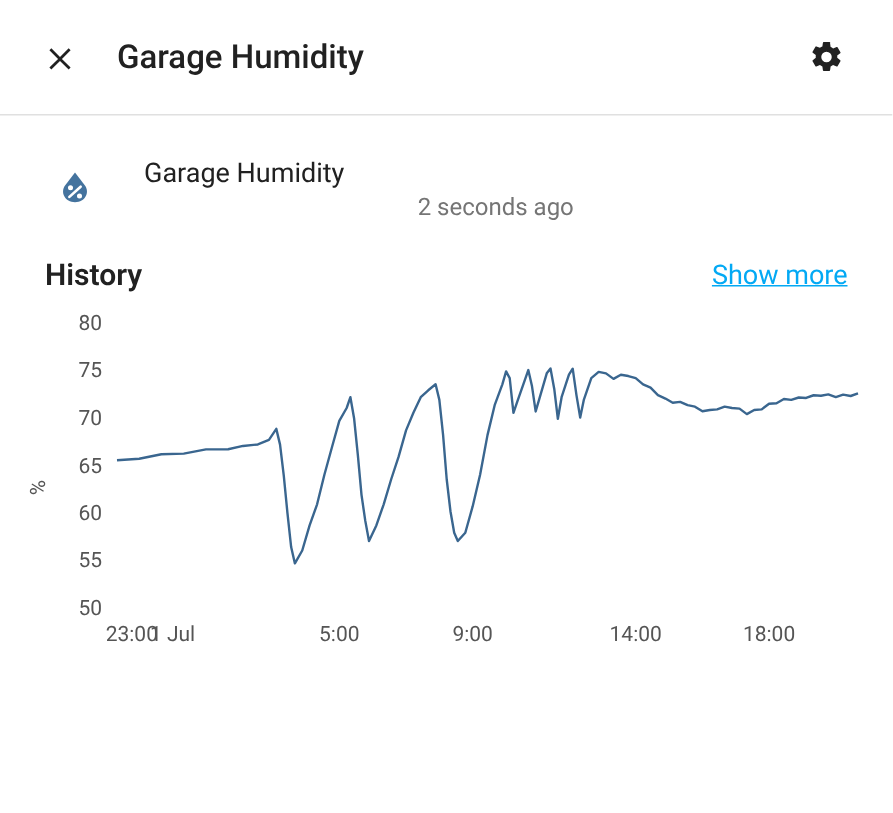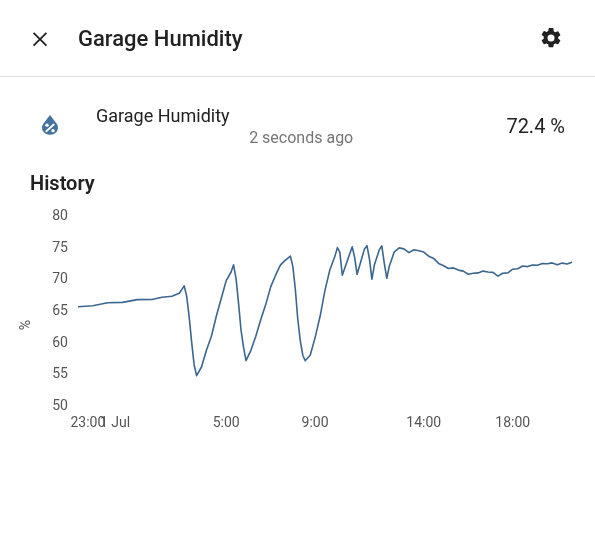--- a/index.html
+++ b/index.html
@@ -45,25 +45,25 @@
         <path fill="#44739e" d="M12 3.2 6.8 10c-2.9 3.8-.2 9 5.2 9s8.1-5.2 5.2-9L12 3.2Z"></path>
         <circle cx="9.6" cy="11.3" r="1.35" fill="#fff"></circle>
         <circle cx="14.4" cy="15.7" r="1.35" fill="#fff"></circle>
         <path stroke="#fff" stroke-width="1.4" stroke-linecap="round" d="m9 16.2 6-5.4"></path>
       </svg>
   </div>
   <div class="entity-info">
     <div class="entity-name">Garage Humidity</div>
     <div class="entity-time">2 seconds ago</div>
   </div>
-  <div class="entity-value">72.4 %</div>
 </div>
 
 <div class="history-header">
   <div class="history-title">History</div>
+  <a class="show-more">Show more</a>
 </div>
 
 <div class="chart-wrap">
   <svg class="chart" viewBox="0 0 560 240">
     <g id="yticks">
         <text x="52" y="205" text-anchor="end" fill="#555" font-size="14">50</text>
         <text x="52" y="173.33333333333334" text-anchor="end" fill="#555" font-size="14">55</text>
         <text x="52" y="141.66666666666669" text-anchor="end" fill="#555" font-size="14">60</text>
         <text x="52" y="110" text-anchor="end" fill="#555" font-size="14">65</text>
         <text x="52" y="78.33333333333334" text-anchor="end" fill="#555" font-size="14">70</text>

